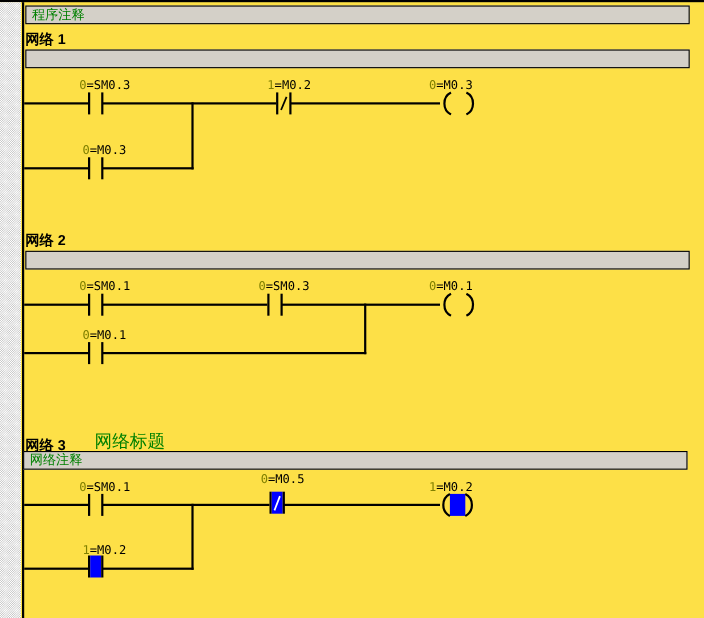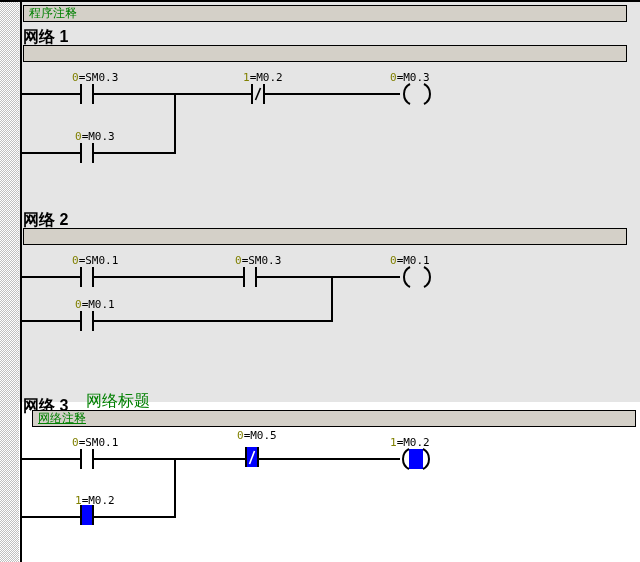--- a/index.html
+++ b/index.html
@@ -13,22 +13,22 @@
     position: relative;
     overflow: hidden;
     font-family: "Liberation Sans", "DejaVu Sans", sans-serif;
   }
 
   
   #ladder-editor {
     position: absolute;
     left: 0; top: 0;
     width: 640px;
-    height: 402px;
-    background: #e5e5e5;
+    height: 562px;
+    background: #fde047;
   }
   #top-border {
     position: absolute;
     left: 0; top: 0;
     width: 640px; height: 2px;
     background: #000000;
   }
   
   #left-gutter {
     position: absolute;
@@ -59,21 +59,21 @@
     line-height: 15px;
     font-size: 12px;
     color: #008000;
     padding-left: 5px;
     white-space: nowrap;
   }
 
   
   .network-label {
     position: absolute;
-    font-size: 16px;
+    font-size: 13px;
     font-weight: bold;
     color: #000000;
     white-space: nowrap;
   }
   .network-title {
     position: absolute;
     font-size: 16px;
     color: #008000;
     white-space: nowrap;
   }
@@ -251,21 +251,21 @@
     <span class="val">0</span><span>=</span><span>M0.1</span>
   </div>
   <div class="contact" style="left:80px; top:311px;">
     <div class="bar-l"></div>
     <div class="fill"></div>
     <div class="bar-r"></div>
   </div>
 
   <div class="network-label" style="left:23px; top:396px;">网络 3</div>
   <div class="network-title" style="left:86px; top:391px;">网络标题</div>
-  <div class="comment-bar" style="left:32px; top:410px; width:604px;text-decoration:underline;">网络注释</div>
+  <div class="comment-bar" style="left:21px; top:410px; width:604px;">网络注释</div>
 
   <div class="wire-h" style="left:22px; top:458px; width:58px;"></div>
   <div class="wire-h" style="left:93px; top:458px; width:152px;"></div>
   <div class="wire-h" style="left:258px; top:458px; width:142px;"></div>
 
   <div class="wire-h" style="left:22px; top:516px; width:58px;"></div>
   <div class="wire-h" style="left:93px; top:516px; width:83px;"></div>
   <div class="wire-v" style="left:174px; top:458px; height:60px;"></div>
 
   <div class="operand" style="left:72px; top:436px;">

